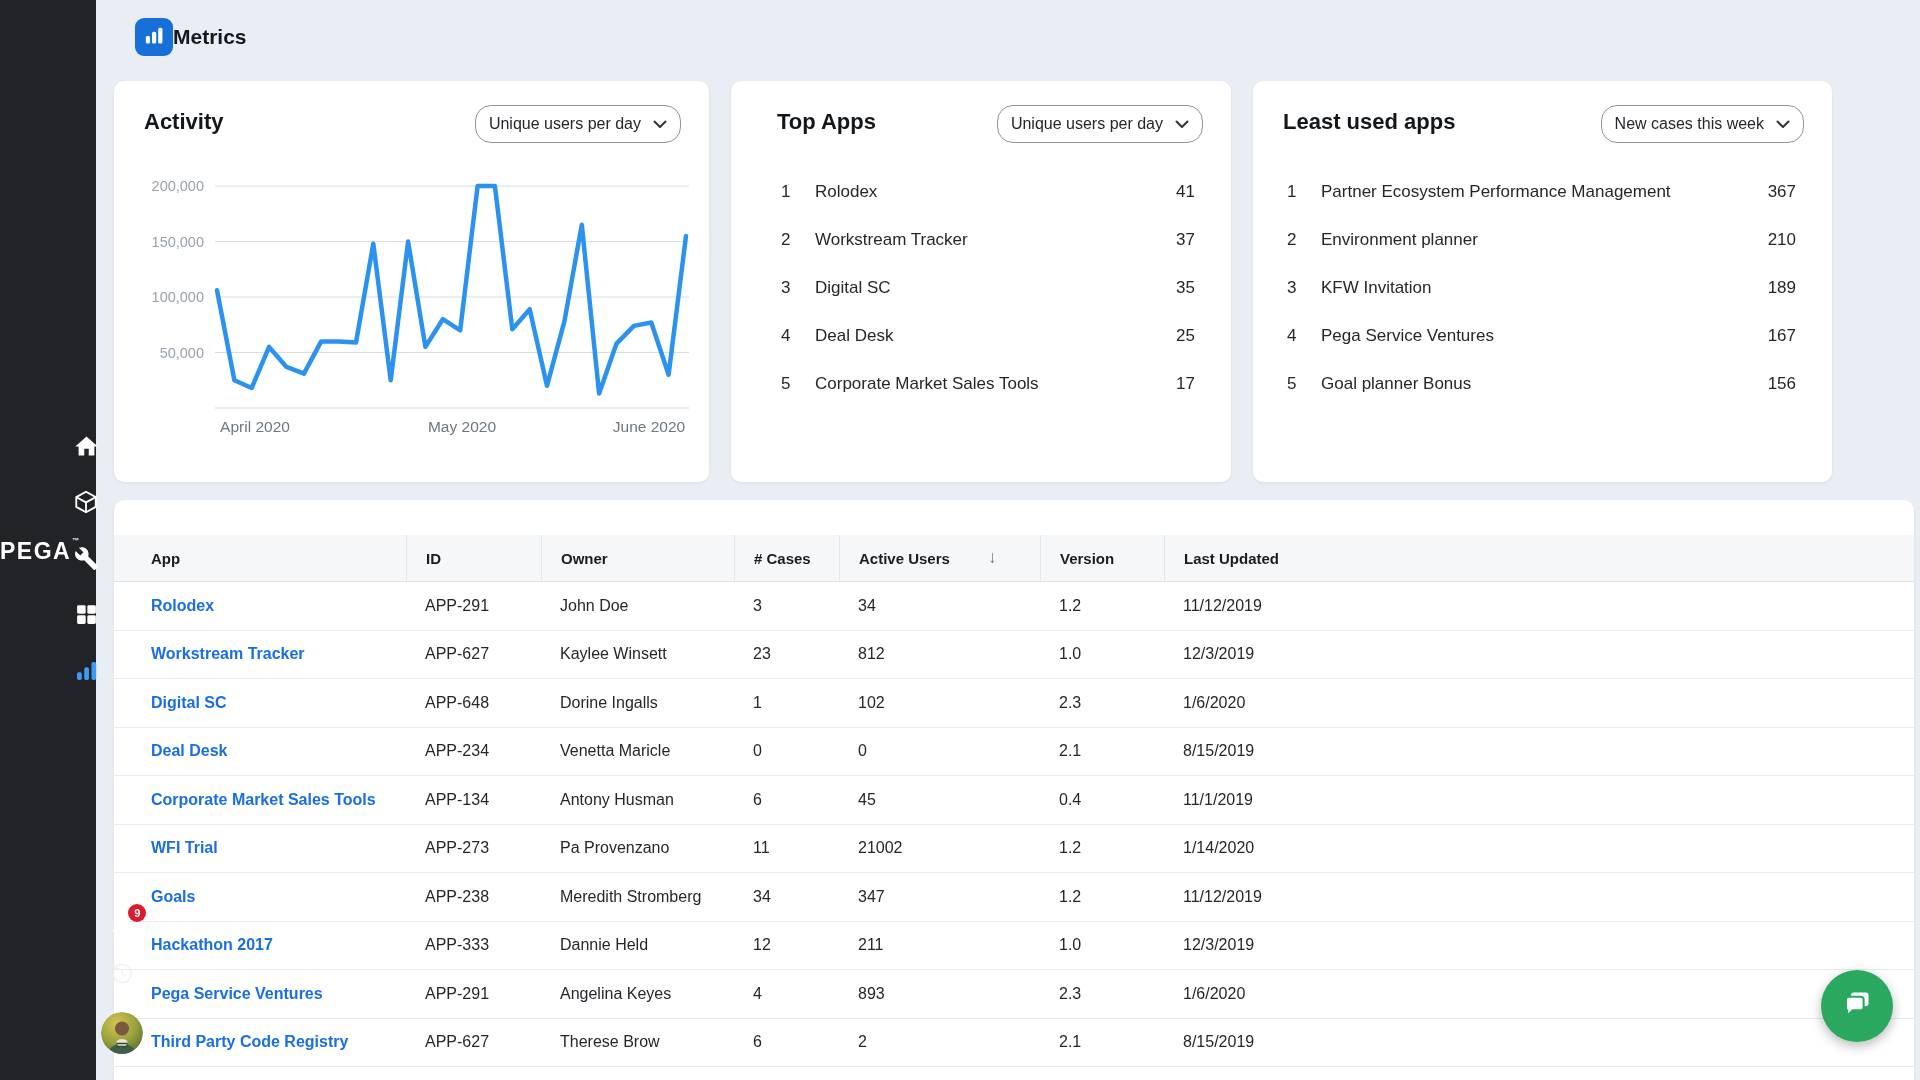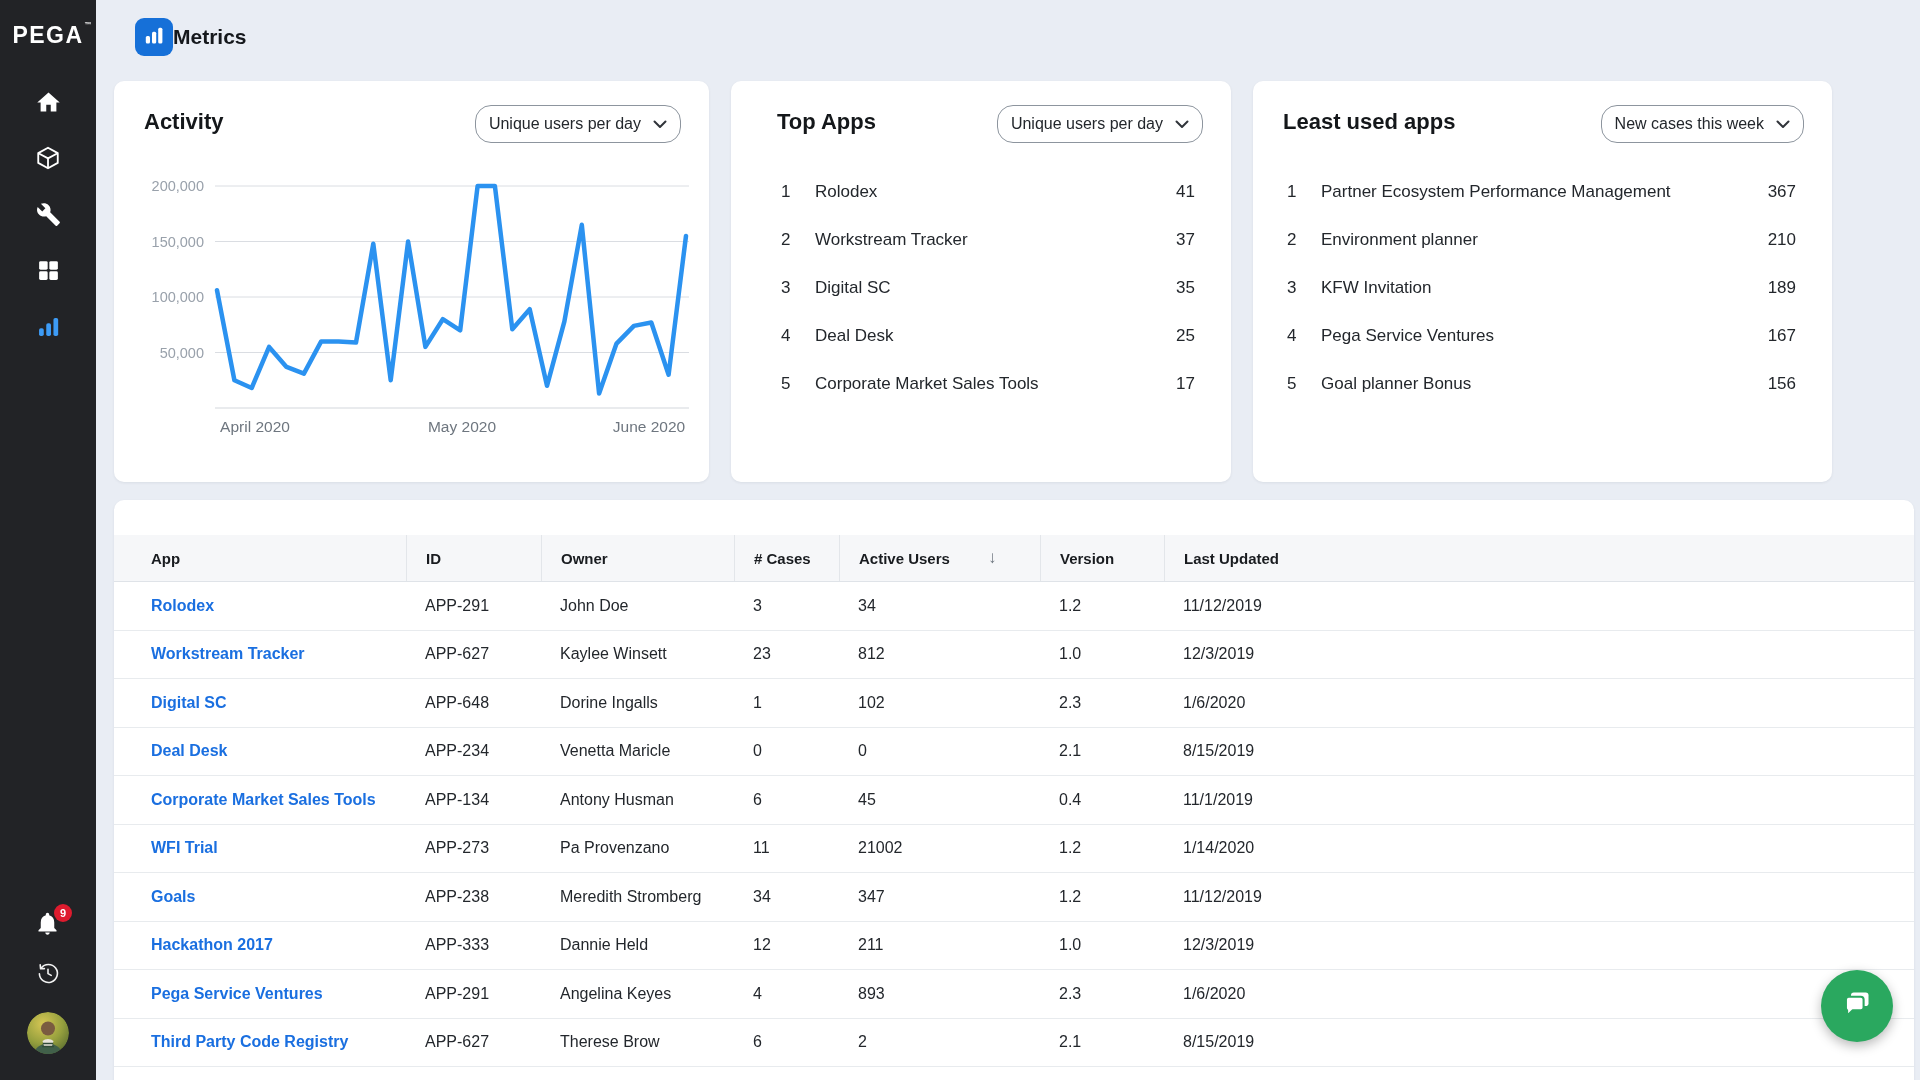--- a/index.html
+++ b/index.html
@@ -1,20 +1,20 @@
 <!DOCTYPE html>
 <html><head>
 <meta charset="utf-8">
 <style>
   * { margin:0; padding:0; box-sizing:border-box; }
   html,body { width:1920px; height:1080px; overflow:hidden; }
   body { font-family:"Liberation Sans", sans-serif; background:#e9edf4; color:#23272c; position:relative; }
 
   
-  .sidebar { position:fixed; left:0; top:0; width:96px; height:1080px; background:#222326; display:flex; flex-direction:column; align-items:center; z-index:20; }
+  .sidebar { position:fixed; left:0; top:0; width:96px; height:1080px; background:#222326; display:flex; flex-direction:row; align-items:center; z-index:20; }
   .logo { color:#fff; font-weight:700; font-size:23px; letter-spacing:1.5px; margin-top:22px; position:relative; }
   .logo .tm { position:absolute; top:-1px; right:-8px; font-size:7px; letter-spacing:0; }
   .nav { margin-top:40px; display:flex; flex-direction:column; gap:26px; align-items:center; }
   .nav-item { width:30px; height:30px; display:flex; align-items:center; justify-content:center; cursor:pointer; }
   .sidebar-bottom { margin-top:auto; margin-bottom:26px; display:flex; flex-direction:column; align-items:center; gap:22px; }
   .bell-wrap { position:relative; width:28px; height:28px; cursor:pointer; }
   .badge { position:absolute; top:-6px; right:-10px; min-width:18px; height:18px; border-radius:9px; background:#de1b2e; color:#fff; font-size:11px; font-weight:700; display:flex; align-items:center; justify-content:center; padding:0 4px; }
   .avatar { width:42px; height:42px; border-radius:50%; overflow:hidden; cursor:pointer; }
 
   

